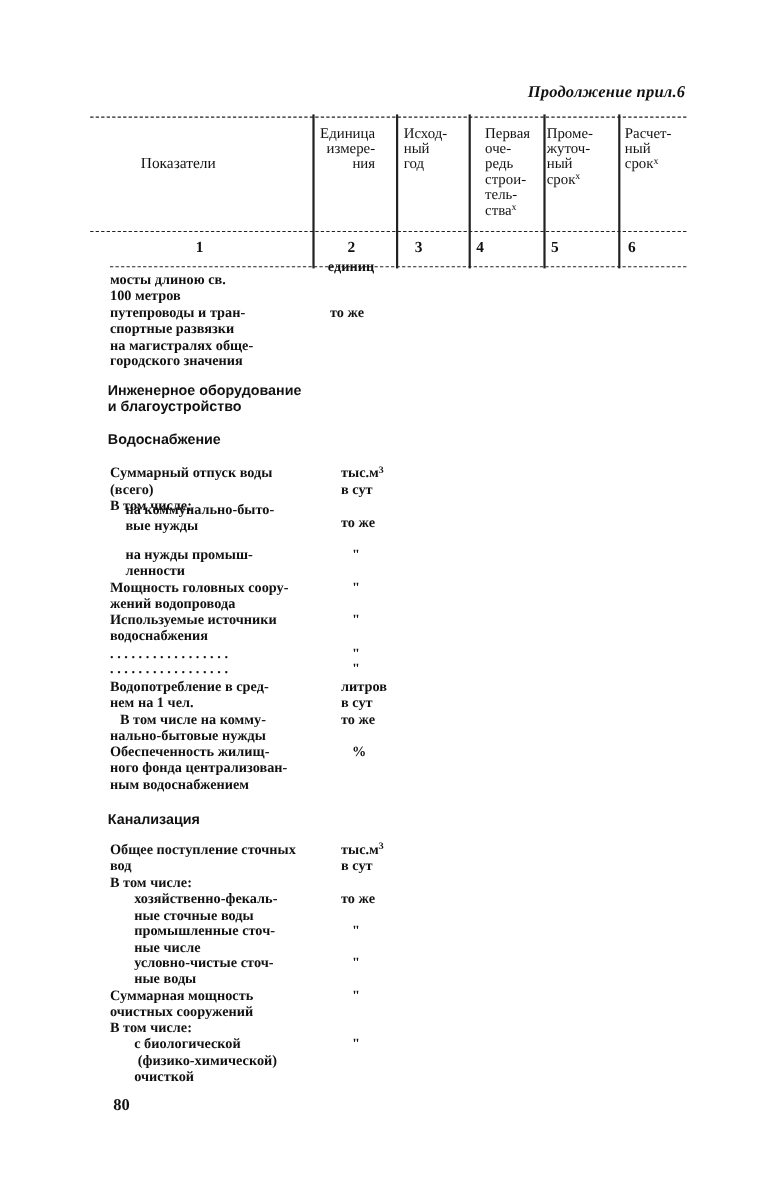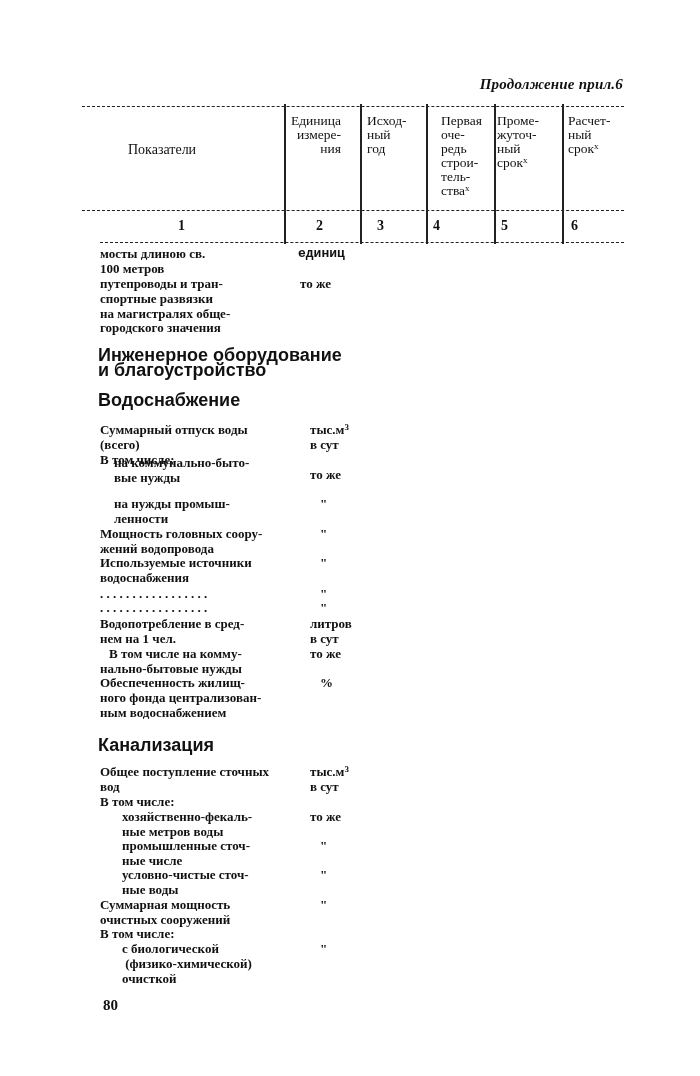--- a/index.html
+++ b/index.html
@@ -20,21 +20,21 @@
   .num { position:absolute; font-size:14px; font-weight:bold; top:218px; }
   .row-text {
     position:absolute; font-size:13px; line-height:14.8px; font-weight:bold;
     font-family:"Liberation Serif","DejaVu Serif",serif; white-space:pre;
   }
   .unit {
     position:absolute; font-size:13px; line-height:14.8px; font-weight:bold; white-space:pre;
   }
   .unit sup { font-size:9px; vertical-align:4px; line-height:0; }
   .section {
-    position:absolute; font-size:18px; line-height:14.8px; font-weight:bold;
+    position:absolute; font-size:13px; line-height:14.8px; font-weight:bold;
     font-family:"Liberation Sans","DejaVu Sans",sans-serif; white-space:pre;
   }
   .page-num { position:absolute; left:103px; top:997px; font-size:15px; font-weight:bold; }
 </style>
 </head>
 <body>
 
 <div class="caption">Продолжение прил.6</div>
 
 <div class="hline" style="left:82px; top:106px; width:542px;"></div>
@@ -89,21 +89,21 @@
 <div class="num" style="left:501px;">5</div>
 <div class="num" style="left:571px;">6</div>
 
 <div id="body-container">
     <div class="section" style="left: 98px; top: 348px;">Инженерное оборудование
 и благоустройство</div>
     <div class="section" style="left: 98px; top: 393px;">Водоснабжение</div>
     <div class="section" style="left: 98px; top: 738px;">Канализация</div>
     <div class="row-text" style="left: 100px; top: 247px;">мосты длиною св.
 100 метров</div>
-    <div class="unit" style="left: 298px; top: 247px; font-family: Liberation Mono, monospace;">единиц</div>
+    <div class="unit" style="left: 298px; top: 235px;">единиц</div>
     <div class="row-text" style="left: 100px; top: 277px;">путепроводы и тран-
 спортные развязки
 на магистралях обще-
 городского значения</div>
     <div class="unit" style="left: 300px; top: 277px;">то же</div>
     <div class="row-text" style="left: 100px; top: 423px;">Суммарный отпуск воды
 (всего)</div>
     <div class="unit" style="left: 310px; top: 423px;">тыс.м<sup>3</sup><br>в сут</div>
     <div class="row-text" style="left: 100px; top: 453px;">В том числе:</div>
     <div class="row-text" style="left: 114px; top: 456px;">на коммунально-быто-
@@ -130,21 +130,21 @@
     <div class="unit" style="left: 310px; top: 647px;">то же</div>
     <div class="row-text" style="left: 100px; top: 676px;">Обеспеченность жилищ-
 ного фонда централизован-
 ным водоснабжением</div>
     <div class="unit" style="left: 320px; top: 676px;">%</div>
     <div class="row-text" style="left: 100px; top: 765px;">Общее поступление сточных
 вод</div>
     <div class="unit" style="left: 310px; top: 765px;">тыс.м<sup>3</sup><br>в сут</div>
     <div class="row-text" style="left: 100px; top: 795px;">В том числе:</div>
     <div class="row-text" style="left: 122px; top: 810px;">хозяйственно-фекаль-
-ные метров воды</div>
+ные сточные воды</div>
     <div class="unit" style="left: 310px; top: 810px;">то же</div>
     <div class="row-text" style="left: 122px; top: 839px;">промышленные сточ-
 ные числе</div>
     <div class="unit" style="left: 320px; top: 839px;">"</div>
     <div class="row-text" style="left: 122px; top: 868px;">условно-чистые сточ-
 ные воды</div>
     <div class="unit" style="left: 320px; top: 868px;">"</div>
     <div class="row-text" style="left: 100px; top: 898px;">Суммарная мощность
 очистных сооружений</div>
     <div class="unit" style="left: 320px; top: 898px;">"</div>

